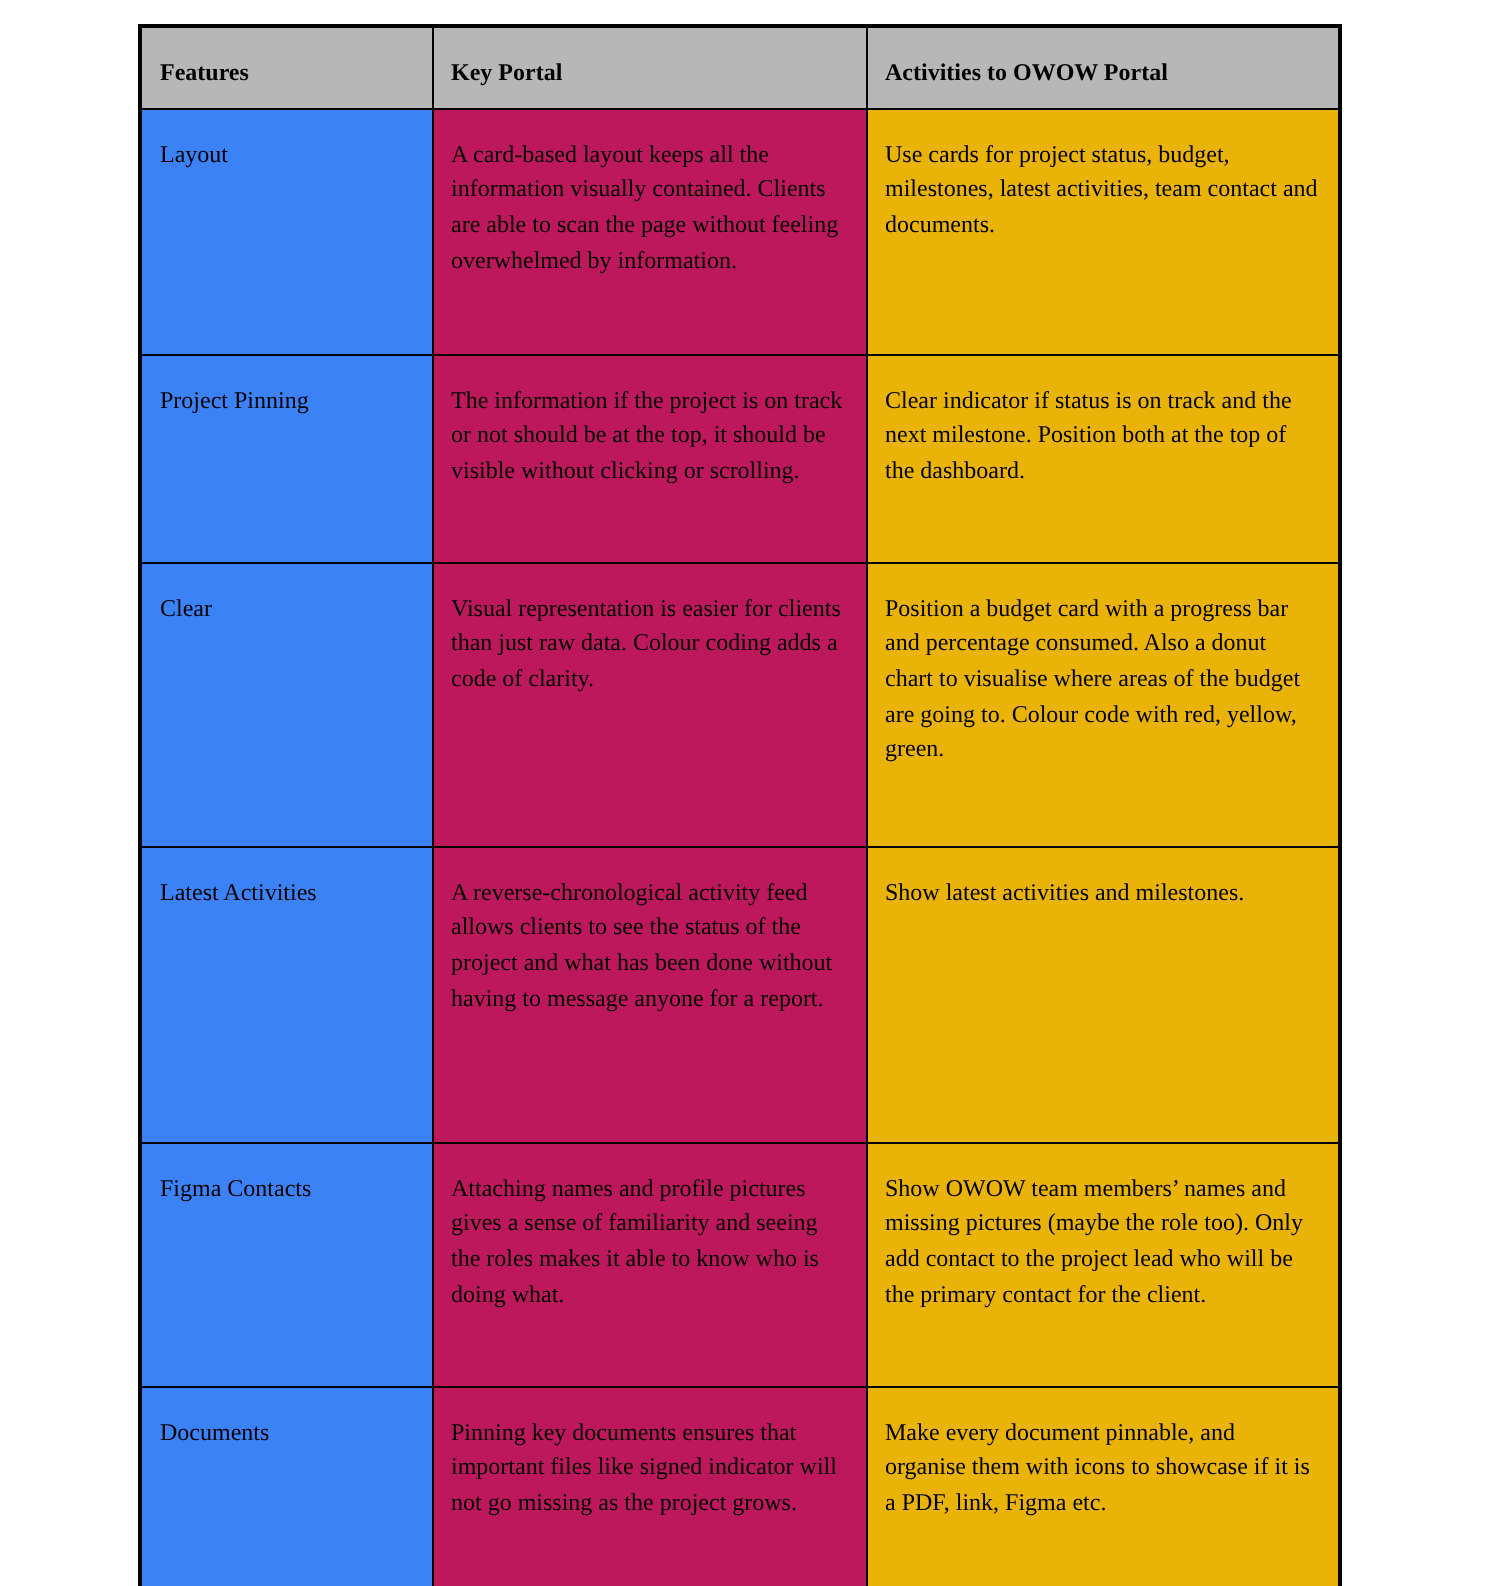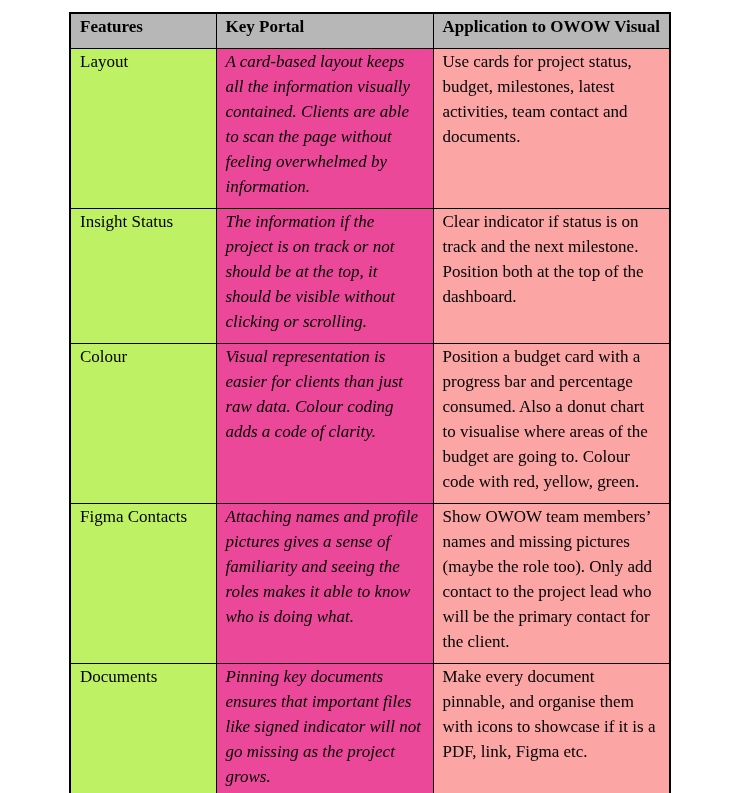--- a/index.html
+++ b/index.html
@@ -28,46 +28,45 @@
   }
   table.insights {
     border-collapse: collapse;
     table-layout: fixed;
     width: 600px;
     border: 2px solid #000000;
   }
   table.insights td, table.insights th {
     border: 1px solid #000000;
     vertical-align: top;
-    padding: 1px 9px 8px 9px;
-    font-size: 17px;
+    padding: 14px 9px 8px 9px;
+    font-size: 12px;
     line-height: 1.47;
     text-align: left;
   }
   thead th {
     background: #b7b7b7;
     font-weight: bold;
     font-size: 15px;
     padding-top: 6px;
     padding-bottom: 6px;
     border-bottom: 2px solid #000000;
   }
   col.c-feature { width: 146px; }
   col.c-insight { width: 217px; }
   col.c-application { width: 237px; }
 
   td.feature-cell {
-    background: #bef264;
+    background: #3b82f6;
   }
   td.insight-cell {
-    background: #ec4899;
-    font-style: italic;
+    background: #be185d;
   }
   td.application-cell {
-    background: #fca5a5;
+    background: #eab308;
   }
   tbody tr td {
     border-top: 1px solid #000000;
     border-bottom: 1px solid #000000;
   }
   .row-layout td { height: 100px; }
   .row-status td { height: 81px; }
   .row-budget td { height: 119px; }
   .row-activities td { height: 125px; }
   .row-team td { height: 99px; }
@@ -82,38 +81,43 @@
     <table class="insights">
       <colgroup>
         <col class="c-feature">
         <col class="c-insight">
         <col class="c-application">
       </colgroup>
       <thead>
         <tr>
           <th>Features</th>
           <th>Key Portal</th>
-          <th>Application to OWOW Visual</th>
+          <th>Activities to OWOW Portal</th>
         </tr>
       </thead>
       <tbody>
         <tr class="row-layout">
           <td class="feature-cell">Layout</td>
           <td class="insight-cell">A card-based layout keeps all the information visually contained. Clients are able to scan the page without feeling overwhelmed by information.</td>
           <td class="application-cell">Use cards for project status, budget, milestones, latest activities, team contact and documents.</td>
         </tr>
         <tr class="row-status">
-          <td class="feature-cell">Insight Status</td>
+          <td class="feature-cell">Project Pinning</td>
           <td class="insight-cell">The information if the project is on track or not should be at the top, it should be visible without clicking or scrolling.</td>
           <td class="application-cell">Clear indicator if status is on track and the next milestone. Position both at the top of the dashboard.</td>
         </tr>
         <tr class="row-budget">
-          <td class="feature-cell">Colour</td>
+          <td class="feature-cell">Clear</td>
           <td class="insight-cell">Visual representation is easier for clients than just raw data. Colour coding adds a code of clarity.</td>
           <td class="application-cell">Position a budget card with a progress bar and percentage consumed. Also a donut chart to visualise where areas of the budget are going to. Colour code with red, yellow, green.</td>
+        </tr>
+        <tr class="row-activities">
+          <td class="feature-cell">Latest Activities</td>
+          <td class="insight-cell">A reverse-chronological activity feed allows clients to see the status of the project and what has been done without having to message anyone for a report.</td>
+          <td class="application-cell">Show latest activities and milestones.</td>
         </tr>
         <tr class="row-team">
           <td class="feature-cell">Figma Contacts</td>
           <td class="insight-cell">Attaching names and profile pictures gives a sense of familiarity and seeing the roles makes it able to know who is doing what.</td>
           <td class="application-cell">Show OWOW team members’ names and missing pictures (maybe the role too). Only add contact to the project lead who will be the primary contact for the client.</td>
         </tr>
         <tr class="row-documents">
           <td class="feature-cell">Documents</td>
           <td class="insight-cell">Pinning key documents ensures that important files like signed indicator will not go missing as the project grows.</td>
           <td class="application-cell">Make every document pinnable, and organise them with icons to showcase if it is a PDF, link, Figma etc.</td>

